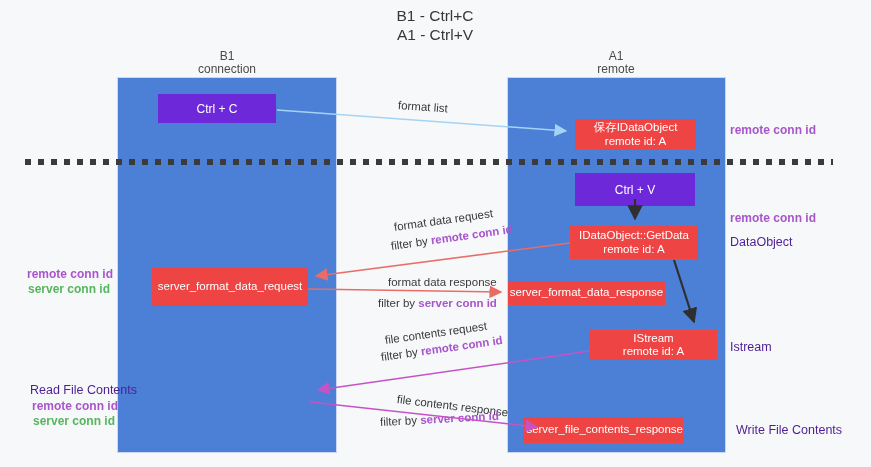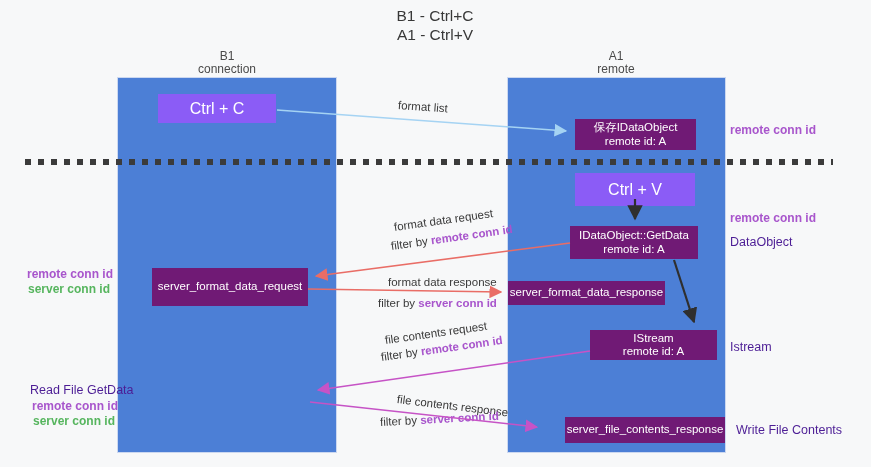--- a/index.html
+++ b/index.html
@@ -14,22 +14,22 @@
   .col-header{width:140px;text-align:center;font-size:12px;line-height:13px;color:#4a4a4a;}
   .panel{background:#4c7fd6;box-shadow:0 0 0 1px #ccd8f0;}
   .divider{
     left:25px;top:159px;width:808px;height:6px;z-index:5;
     background:repeating-linear-gradient(90deg,#3b3b3b 0 6px,transparent 6px 13px);
   }
   .box{
     display:flex;flex-direction:column;align-items:center;justify-content:center;
     color:#fff;text-align:center;z-index:4;
   }
-  .box.green{background:#8b5cf6;font-size:16px;}
-  .box.orange{background:#701a75;font-size:11.5px;line-height:13.5px;}
+  .box.green{background:#6d28d9;font-size:12px;}
+  .box.orange{background:#ef4444;font-size:11.5px;line-height:13.5px;}
   .side-label{font-size:12.5px;color:#4c1d95;white-space:nowrap;z-index:6;}
   .conn-label{font-size:12px;font-weight:bold;white-space:nowrap;z-index:6;}
   .purple{color:#a855cc;}
   .greentxt{color:#56b55e;}
   .mid-label{font-size:11.5px;color:#3a3a3a;white-space:nowrap;z-index:6;transform-origin:left center;}
   .mid-label .key{font-weight:bold;color:#a855cc;}
   svg.arrows{position:absolute;left:0;top:0;z-index:6;pointer-events:none;}
 </style>
 </head>
 <body>
@@ -80,33 +80,33 @@
   <div class="abs box orange" style="left:508px;top:281px;width:157px;height:24px;">
     <span>server_format_data_response</span>
   </div>
 
   <div class="abs box orange" style="left:590px;top:330px;width:127px;height:30px;">
     <span>IStream</span>
     <span>remote id: A</span>
   </div>
 
 
-  <div class="abs box orange" style="left:565px;top:417px;width:160px;height:26px;">
+  <div class="abs box orange" style="left:523px;top:417px;width:160px;height:26px;align-items:flex-end;">
     <span>server_file_contents_response</span>
   </div>
 
   <div class="abs conn-label purple" style="left:730px;top:123px;">remote conn id</div>
   <div class="abs conn-label purple" style="left:730px;top:211px;">remote conn id</div>
   <div class="abs side-label" style="left:730px;top:235px;">DataObject</div>
   <div class="abs side-label" style="left:730px;top:340px;">Istream</div>
   <div class="abs side-label" style="left:736px;top:423px;">Write File Contents</div>
 
   <div class="abs conn-label purple" style="left:27px;top:267px;">remote conn id</div>
   <div class="abs conn-label greentxt" style="left:28px;top:282px;">server conn id</div>
-  <div class="abs side-label" style="left:30px;top:383px;">Read File GetData</div>
+  <div class="abs side-label" style="left:30px;top:383px;">Read File Contents</div>
   <div class="abs conn-label purple" style="left:32px;top:399px;">remote conn id</div>
   <div class="abs conn-label greentxt" style="left:33px;top:414px;">server conn id</div>
 
   <div class="abs mid-label" style="left:398px;top:99px;transform:rotate(4deg);">format list</div>
 
   <div class="abs mid-label" style="left:394px;top:221px;transform:rotate(-8deg);">format data request</div>
   <div class="abs mid-label" style="left:391px;top:240px;transform:rotate(-8deg);"><span>filter by </span><span class="key">remote conn id</span></div>
 
   <div class="abs mid-label" style="left:388px;top:276px;">format data response</div>
   <div class="abs mid-label" style="left:378px;top:297px;"><span>filter by </span><span class="key">server conn id</span></div>

